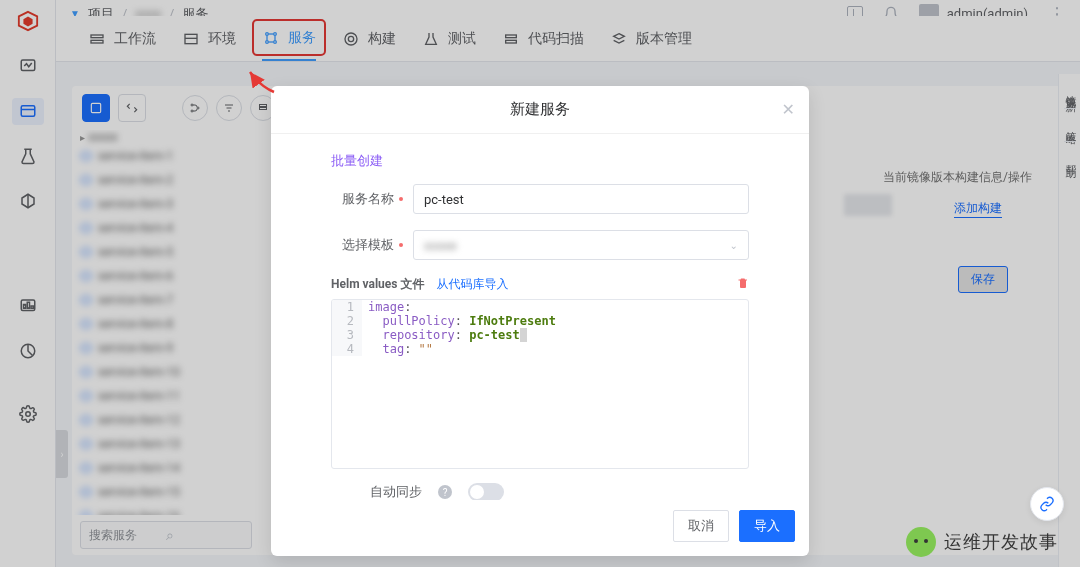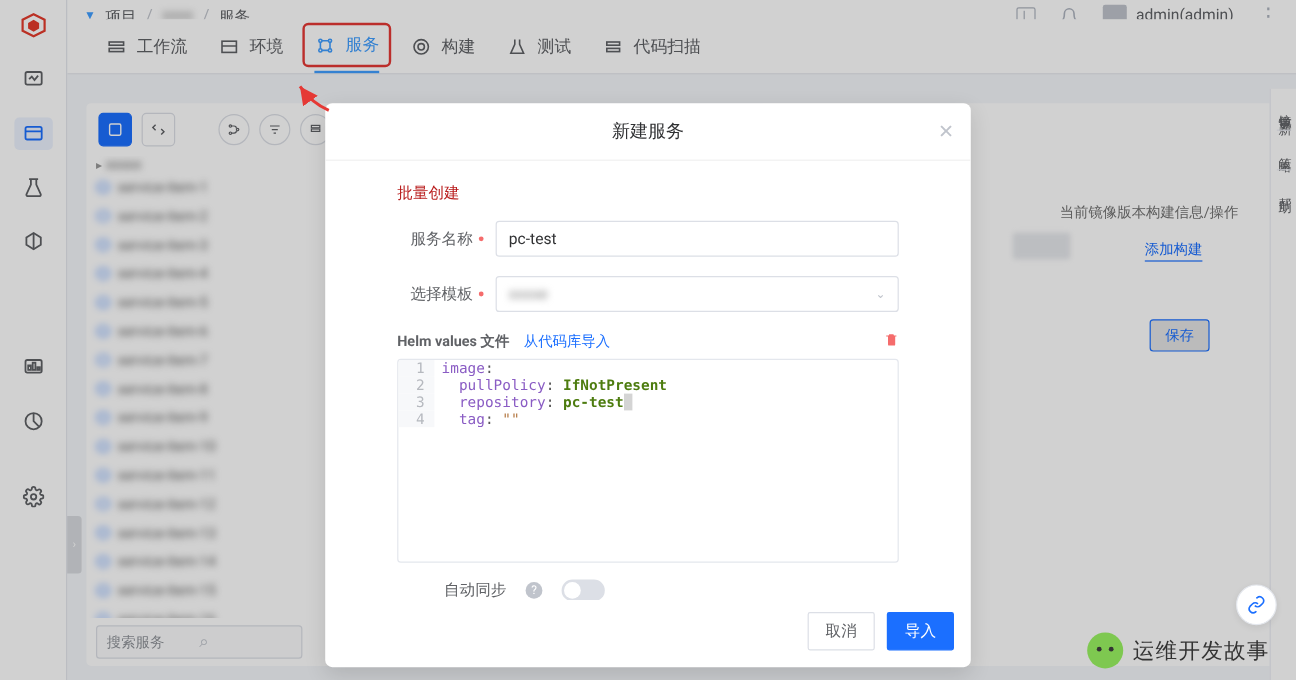--- a/index.html
+++ b/index.html
@@ -220,21 +220,21 @@
     .modal-close {
       position: absolute; right: 14px; top: 14px;
       color: #c0c4cc; font-size: 16px; cursor: pointer;
     }
     .modal-body {
       flex:1;
       padding: 18px 60px 10px 60px;
       overflow:hidden;
     }
     .batch-link {
-      color: #b91c1c; font-size: 13px; font-weight: 500;
+      color: #8b5cf6; font-size: 13px; font-weight: 500;
       display:inline-block; margin-bottom: 14px; cursor:pointer;
     }
     .form-row {
       display:flex; align-items:center; gap: 10px;
       margin-bottom: 16px;
     }
     .form-label {
       width: 72px; text-align:right;
       font-size: 13px; color:#606266;
       position:relative;
@@ -455,20 +455,29 @@
     <span>测试</span>
   </div>
   <div class="tab-item">
     <span class="tab-icon">
         <svg width="16" height="16" viewBox="0 0 24 24" fill="none" stroke="currentColor" stroke-width="2">
           <rect x="4" y="6" width="16" height="4"></rect>
           <rect x="4" y="14" width="16" height="4"></rect>
         </svg>
       </span>
     <span>代码扫描</span>
+  </div>
+  <div class="tab-item">
+    <span class="tab-icon">
+        <svg width="16" height="16" viewBox="0 0 24 24" fill="none" stroke="currentColor" stroke-width="2">
+          <polygon points="12,4 20,8 12,12 4,8"></polygon>
+          <polyline points="4,14 12,18 20,14"></polyline>
+        </svg>
+      </span>
+    <span>版本管理</span>
   </div>
 </div>
 
 <div class="main-area">
   <div class="panel">
     <div class="panel-toolbar">
       <div class="tb-btn primary">
         <svg width="14" height="14" viewBox="0 0 24 24" fill="none" stroke="currentColor" stroke-width="2">
             <rect x="4" y="4" width="16" height="16" rx="2"></rect>
           </svg>

